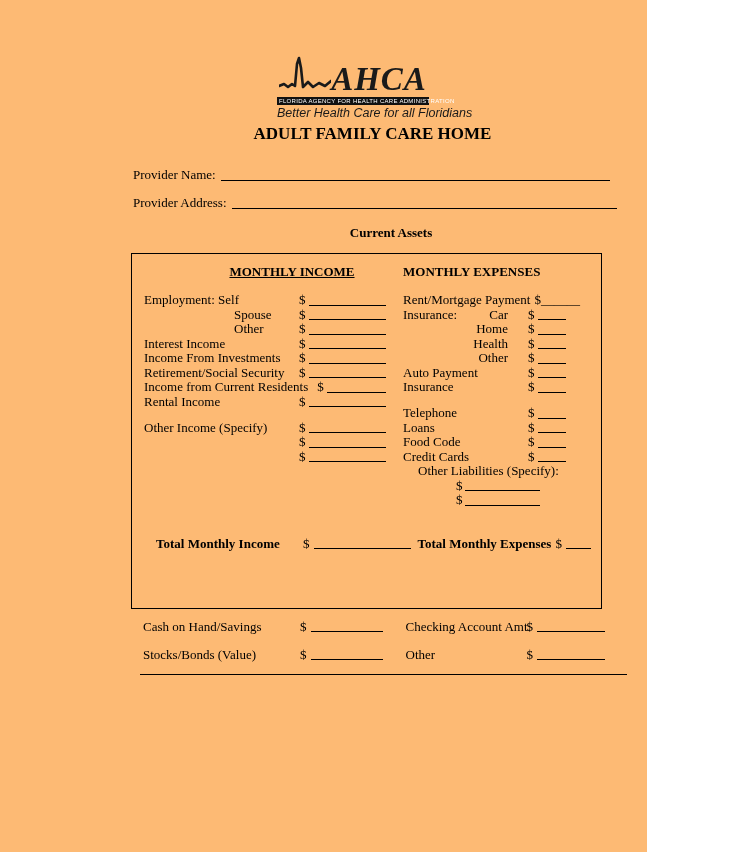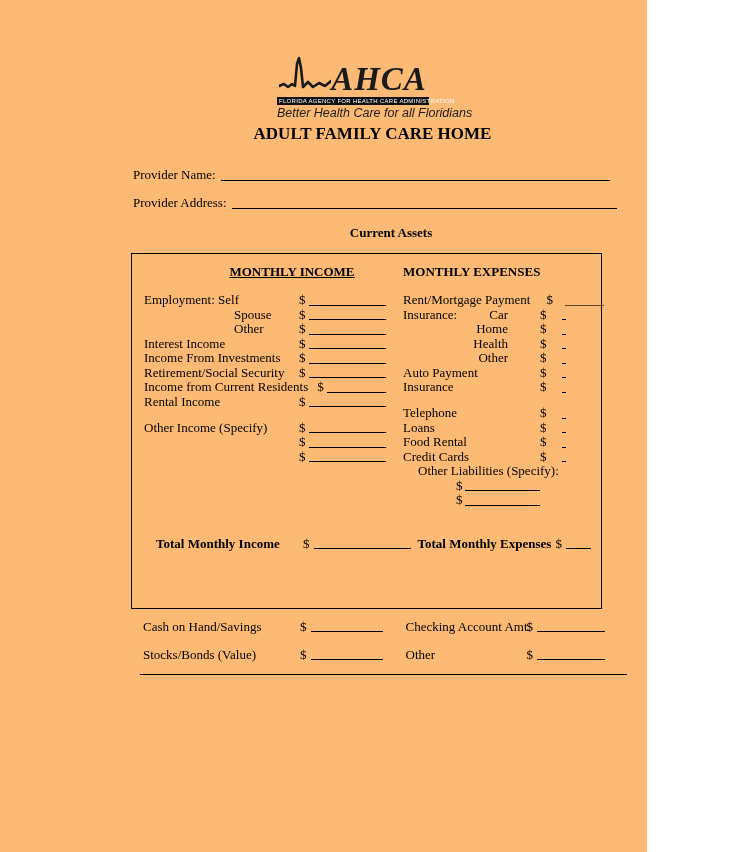--- a/index.html
+++ b/index.html
@@ -43,21 +43,21 @@
   .col{position:absolute;top:39px;}
   .col.inc{left:12px;width:242px;}
   .col.exp{left:271px;width:163px;}
   .frow{display:flex;height:14.5px;line-height:14.5px;white-space:nowrap;}
   .frow .lbl{width:155px;}
   .frow.indent .lbl{padding-left:90px;width:65px;}
   .frow.tight .lbl{width:auto;padding-right:9px;}
   .frow .cur{flex:0 0 auto;}
   .frow .line{flex:1;border-bottom:1px solid #000;margin-bottom:2px;margin-left:3px;}
   .gap{height:11.5px;}
-  .erow{display:flex;height:14.5px;line-height:14.5px;white-space:nowrap;gap:12px;}
+  .erow{display:flex;height:14.5px;line-height:14.5px;white-space:nowrap;}
   .erow .elbl{width:125px;display:flex;}
   .erow .elbl .main{flex:1;}
   .erow .elbl .sub{text-align:right;padding-right:20px;}
   .erow .line{flex:1;border-bottom:1px solid #000;margin-bottom:2px;margin-left:3px;}
   .liab-head{padding-left:15px;height:14.5px;line-height:14.5px;white-space:nowrap;}
   .liab-row{display:flex;height:14.5px;line-height:14.5px;margin-left:53px;width:84px;}
   .liab-row .line{flex:1;border-bottom:1px solid #000;margin-bottom:2px;margin-left:2px;}
   .totals{position:absolute;left:24px;top:282px;right:10px;display:flex;
     height:15px;line-height:15px;white-space:nowrap;}
   .totals .tlbl{font-weight:bold;}
@@ -229,21 +229,21 @@
       </div>
       <div class="erow">
         <span class="elbl">
             <span class="main">Loans</span>
           </span>
         <span class="cur">$</span>
         <span class="line"></span>
       </div>
       <div class="erow">
         <span class="elbl">
-            <span class="main">Food Rental</span>
+            <span class="main">Food Code</span>
           </span>
         <span class="cur">$</span>
         <span class="line"></span>
       </div>
       <div class="erow">
         <span class="elbl">
             <span class="main">Credit Cards</span>
           </span>
         <span class="cur">$</span>
         <span class="line"></span>

